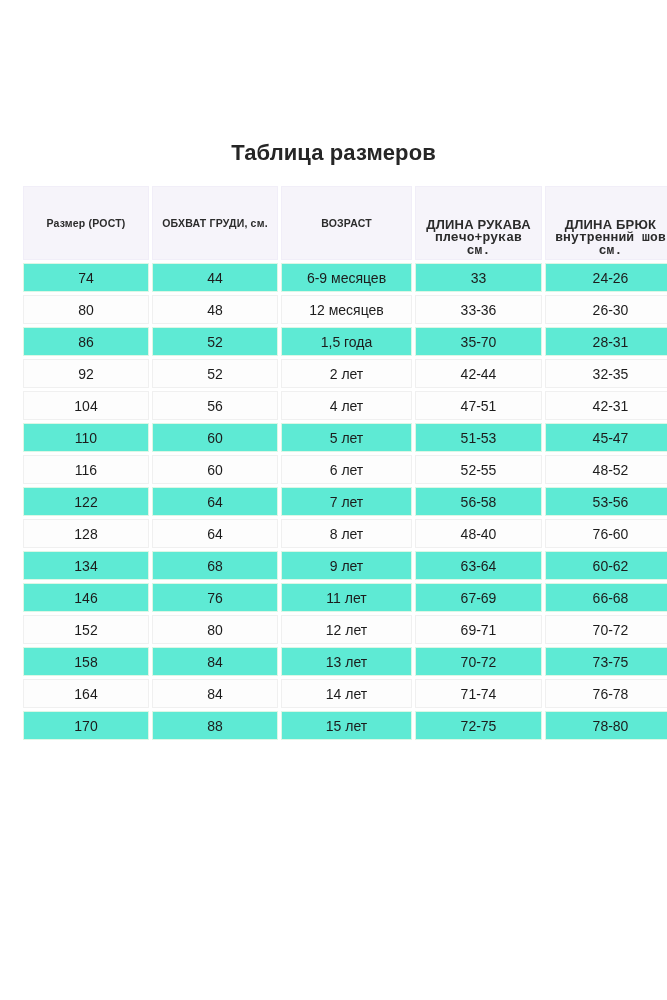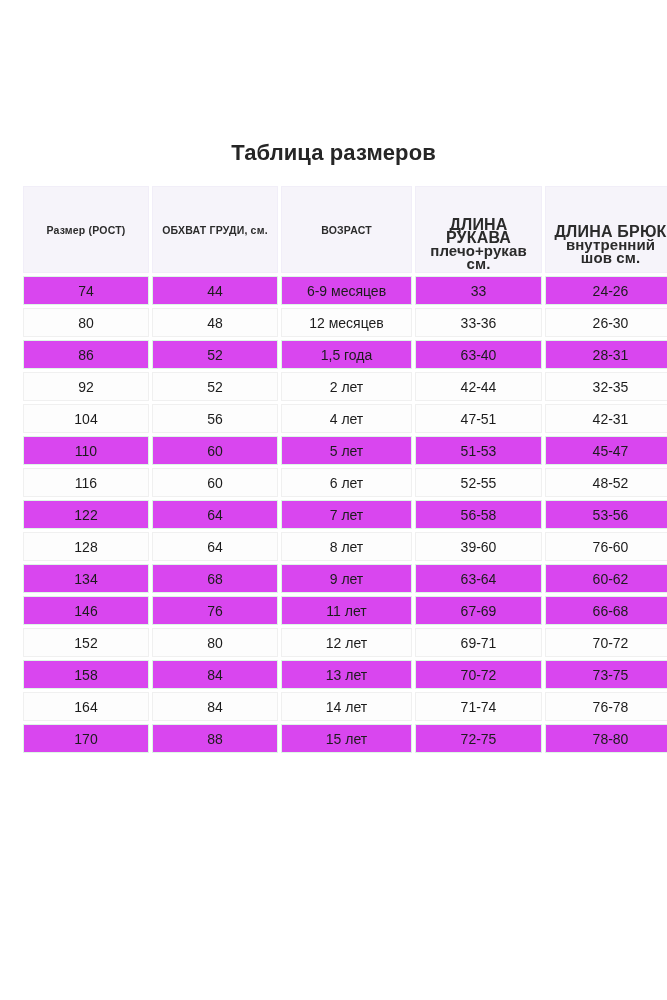--- a/index.html
+++ b/index.html
@@ -58,30 +58,31 @@
     border: 1px solid #f1eef8;
     height: 42px;
     padding: 2px 4px;
     vertical-align: middle;
     text-align: center;
     font-weight: bold;
     color: #2b2b2b;
   }
   .hdr-main {
     display: block;
-    font-size: 16px;
+    font-size: 13px;
     line-height: 13px;
     letter-spacing: 0.2px;
     margin-top: 29px;
   }
   .hdr-sub {
     display: block;
-    font-size: 15px;
+    font-size: 13px;
     line-height: 13px;
     letter-spacing: 0.1px;
+    font-family: Liberation Mono, monospace;
   }
   .hdr-single {
     display: block;
     font-size: 10.5px;
     line-height: 14px;
     letter-spacing: 0.2px;
   }
 
   
   .size-table tbody td {
@@ -90,21 +91,21 @@
     text-align: center;
     vertical-align: middle;
     font-size: 14px;
     line-height: 18px;
     color: #1c1c1c;
     background: #fdfdfd;
     border: 1px solid #f0f0f0;
     white-space: nowrap;
   }
   .size-table tbody tr.alt td {
-    background: #d946ef;
+    background: #5eead4;
     border-color: #dcf7e5;
     margin-top: 12px;
   }
   
   .size-table tbody td.blank {
     background: transparent;
     border-color: transparent;
   }
 </style>
 </head>
@@ -155,21 +156,21 @@
           <td>80</td>
           <td>48</td>
           <td>12 месяцев</td>
           <td>33-36</td>
           <td>26-30</td>
         </tr>
         <tr class="alt">
           <td>86</td>
           <td>52</td>
           <td>1,5 года</td>
-          <td>63-40</td>
+          <td>35-70</td>
           <td>28-31</td>
         </tr>
         <tr>
           <td>92</td>
           <td>52</td>
           <td>2 лет</td>
           <td>42-44</td>
           <td>32-35</td>
         </tr>
         <tr>
@@ -197,21 +198,21 @@
           <td>122</td>
           <td>64</td>
           <td>7 лет</td>
           <td>56-58</td>
           <td>53-56</td>
         </tr>
         <tr>
           <td>128</td>
           <td>64</td>
           <td>8 лет</td>
-          <td>39-60</td>
+          <td>48-40</td>
           <td>76-60</td>
         </tr>
         <tr class="alt">
           <td>134</td>
           <td>68</td>
           <td>9 лет</td>
           <td>63-64</td>
           <td>60-62</td>
         </tr>
         <tr class="alt">

